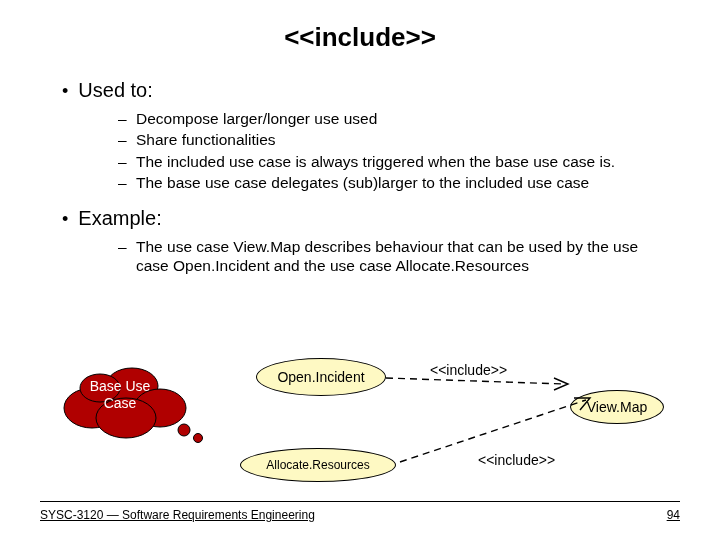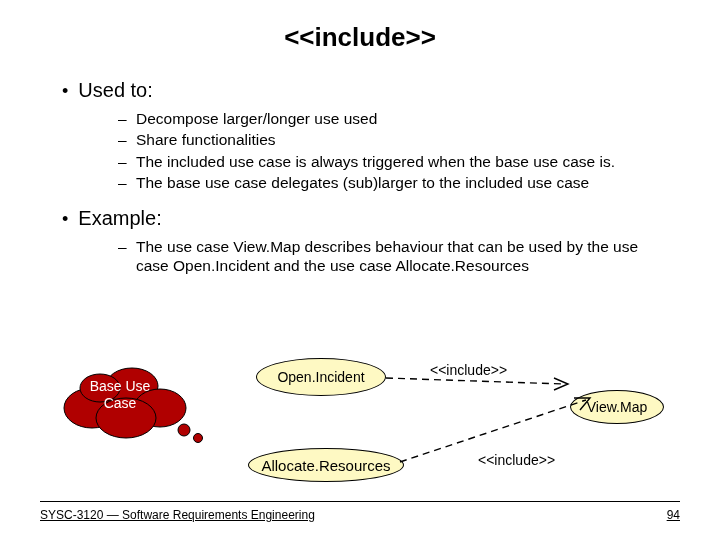--- a/index.html
+++ b/index.html
@@ -10,21 +10,21 @@
   .bullet-1 .dot { font-size: 18px; line-height: 24px; }
   .sublist { padding-left: 78px; margin-bottom: 14px; }
   .bullet-2 { font-size: 15.5px; line-height: 1.25; display: flex; gap: 10px; margin-bottom: 2px; }
   .bullet-2 .dash { width: 8px; flex: 0 0 8px; }
   .example-sub { padding-left: 78px; padding-right: 18px; }
   .example-sub .txt { font-size: 15.5px; line-height: 1.25; }
   .diagram { position: absolute; left: 0; top: 350px; width: 720px; height: 140px; }
   .cloud-label { position: absolute; left: 68px; top: 28px; width: 104px; text-align: center; color: #fff; font-size: 14px; line-height: 1.2; z-index: 3; }
   .ellipse { position: absolute; border: 1.5px solid #000; border-radius: 50%; background: #fef9c3; display: flex; align-items: center; justify-content: center; font-size: 14px; text-align: center; }
   .open-incident { left: 256px; top: 8px; width: 130px; height: 38px; }
-  .allocate { left: 248px; top: 98px; width: 156px; height: 34px; font-size: 15px; text-align: right;}
+  .allocate { left: 240px; top: 98px; width: 156px; height: 34px; font-size: 12px; text-align: right;}
   .viewmap { left: 570px; top: 40px; width: 94px; height: 34px; }
   .incl-label { position: absolute; font-size: 14px; }
   .incl-1 { left: 430px; top: 12px; }
   .incl-2 { left: 478px; top: 102px; }
   .footer { position: absolute; left: 40px; right: 40px; bottom: 18px; text-decoration: underline; }
   .footer-line { border-top: 1.5px solid #000; margin-bottom: 6px; }
   .footer-row { display: flex; justify-content: space-between; font-size: 12px; }
   svg.dashed-line { position: absolute; overflow: visible; }
 </style>
 </head>

